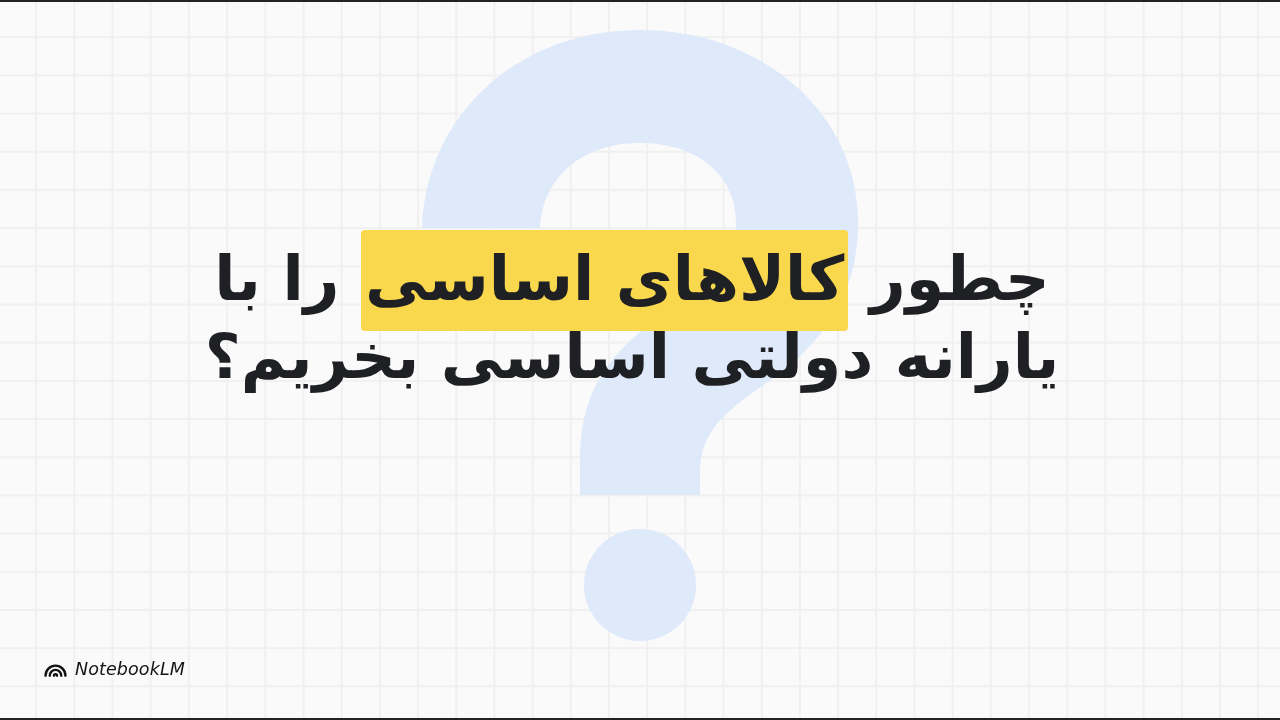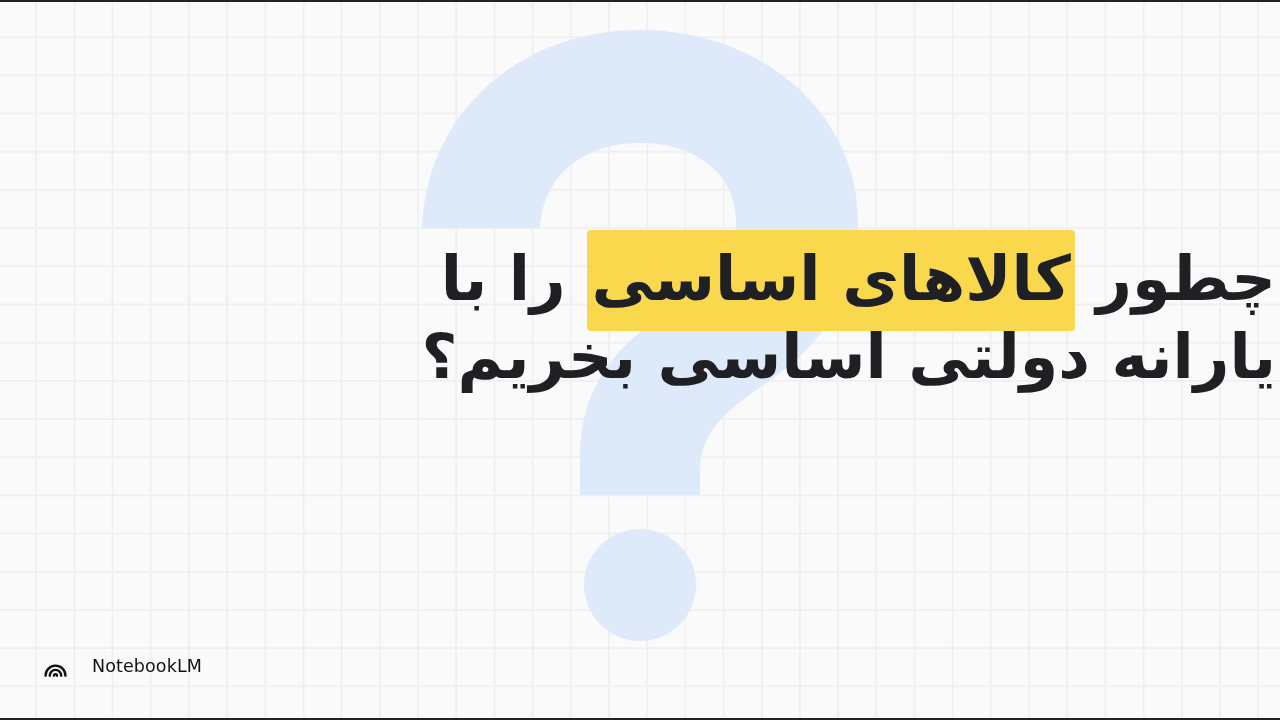--- a/index.html
+++ b/index.html
@@ -34,22 +34,23 @@
     position: absolute;
     left: 0; top: 0;
     width: 1280px; height: 720px;
     pointer-events: none;
   }
 
   
   #headline {
     position: absolute;
     left: 0;
-    right: 4px;
+    right: 16px;
     top: 248px;
+    text-align: center;
     direction: rtl;
     unicode-bidi: isolate;
   }
   .hl-line {
     display: block;
     font-size: 62px;
     line-height: 1.0;
     font-weight: 700;
     color: #1F2023;
     letter-spacing: 0px;
@@ -65,22 +66,23 @@
     box-decoration-break: clone;
     -webkit-box-decoration-break: clone;
   }
 
   
   #brand {
     position: absolute;
     left: 44px;
     bottom: 39px;
     display: flex;
-    align-items: flex-start;
-    gap: 25px;
+    align-items: center;
+    gap: 8px;
+    font-style: italic;
   }
   #brand-icon { display: block; width: 23px; height: 23px; }
   #brand-text {
     font-size: 17.5px;
     font-weight: 400;
     color: #131314;
     letter-spacing: 0.1px;
     line-height: 1;
     font-family: "DejaVu Sans", "Liberation Sans", sans-serif;
   }

